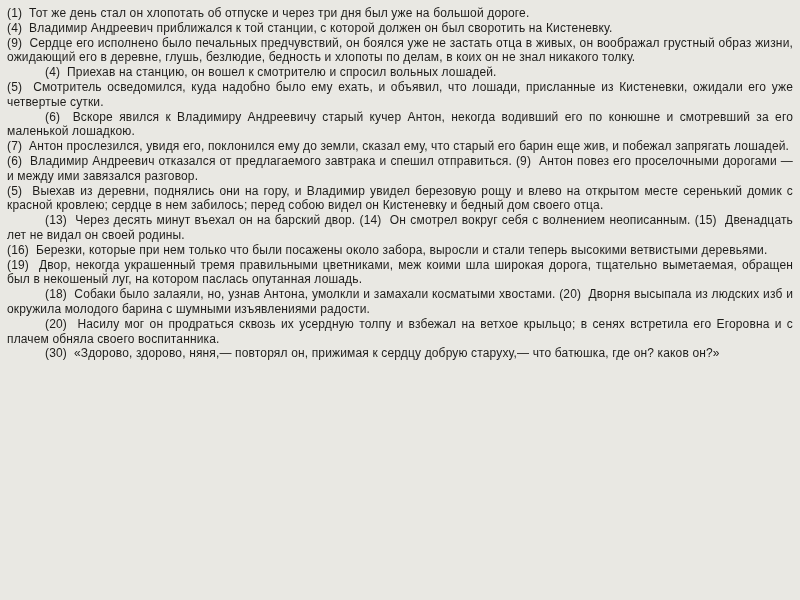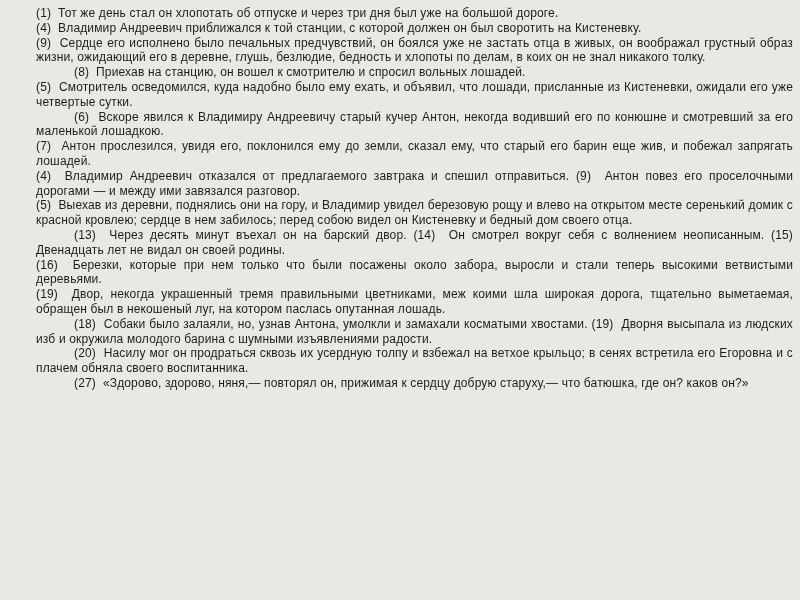--- a/index.html
+++ b/index.html
@@ -18,44 +18,43 @@
     height: 600px;
     box-sizing: border-box;
     padding: 6px 7px 0 7px;
   }
   .text-content {
     color: #1e1d1b;
     font-size: 12px;
     line-height: 14.8px;
     letter-spacing: 0.15px;
     text-align: justify;
-    margin-left: 29px;
   }
   .para {
     margin: 0;
     white-space: pre-wrap;
   }
   .para.indent {
     text-indent: 38px;
   }
 </style>
 </head>
 <body>
 
 <div class="page">
   <div class="text-content" id="text-container">
       <p class="para">(1)  Тот же день стал он хлопотать об отпуске и через три дня был уже на большой дороге.</p>
       <p class="para">(4)  Владимир Андреевич приближался к той станции, с которой должен он был своротить на Кистеневку.</p>
       <p class="para">(9)  Сердце его исполнено было печальных предчувствий, он боялся уже не застать отца в живых, он воображал грустный образ жизни, ожидающий его в деревне, глушь, безлюдие, бедность и хлопоты по делам, в коих он не знал никакого толку.</p>
-      <p class="para indent">(8)  Приехав на станцию, он вошел к смотрителю и спросил вольных лошадей.</p>
+      <p class="para indent">(4)  Приехав на станцию, он вошел к смотрителю и спросил вольных лошадей.</p>
       <p class="para">(5)  Смотритель осведомился, куда надобно было ему ехать, и объявил, что лошади, присланные из Кистеневки, ожидали его уже четвертые сутки.</p>
       <p class="para indent">(6)  Вскоре явился к Владимиру Андреевичу старый кучер Антон, некогда водивший его по конюшне и смотревший за его маленькой лошадкою.</p>
       <p class="para">(7)  Антон прослезился, увидя его, поклонился ему до земли, сказал ему, что старый его барин еще жив, и побежал запрягать лошадей.</p>
-      <p class="para">(4)  Владимир Андреевич отказался от предлагаемого завтрака и спешил отправиться. (9)  Антон повез его проселочными дорогами — и между ими завязался разговор.</p>
+      <p class="para">(6)  Владимир Андреевич отказался от предлагаемого завтрака и спешил отправиться. (9)  Антон повез его проселочными дорогами — и между ими завязался разговор.</p>
       <p class="para">(5)  Выехав из деревни, поднялись они на гору, и Владимир увидел березовую рощу и влево на открытом месте серенький домик с красной кровлею; сердце в нем забилось; перед собою видел он Кистеневку и бедный дом своего отца.</p>
       <p class="para indent">(13)  Через десять минут въехал он на барский двор. (14)  Он смотрел вокруг себя с волнением неописанным. (15)  Двенадцать лет не видал он своей родины.</p>
       <p class="para">(16)  Березки, которые при нем только что были посажены около забора, выросли и стали теперь высокими ветвистыми деревьями.</p>
       <p class="para">(19)  Двор, некогда украшенный тремя правильными цветниками, меж коими шла широкая дорога, тщательно выметаемая, обращен был в некошеный луг, на котором паслась опутанная лошадь.</p>
-      <p class="para indent">(18)  Собаки было залаяли, но, узнав Антона, умолкли и замахали косматыми хвостами. (19)  Дворня высыпала из людских изб и окружила молодого барина с шумными изъявлениями радости.</p>
+      <p class="para indent">(18)  Собаки было залаяли, но, узнав Антона, умолкли и замахали косматыми хвостами. (20)  Дворня высыпала из людских изб и окружила молодого барина с шумными изъявлениями радости.</p>
       <p class="para indent">(20)  Насилу мог он продраться сквозь их усердную толпу и взбежал на ветхое крыльцо; в сенях встретила его Егоровна и с плачем обняла своего воспитанника.</p>
-      <p class="para indent">(27)  «Здорово, здорово, няня,— повторял он, прижимая к сердцу добрую старуху,— что батюшка, где он? каков он?»</p>
+      <p class="para indent">(30)  «Здорово, здорово, няня,— повторял он, прижимая к сердцу добрую старуху,— что батюшка, где он? каков он?»</p>
     </div>
 </div>
 
 </body></html>

